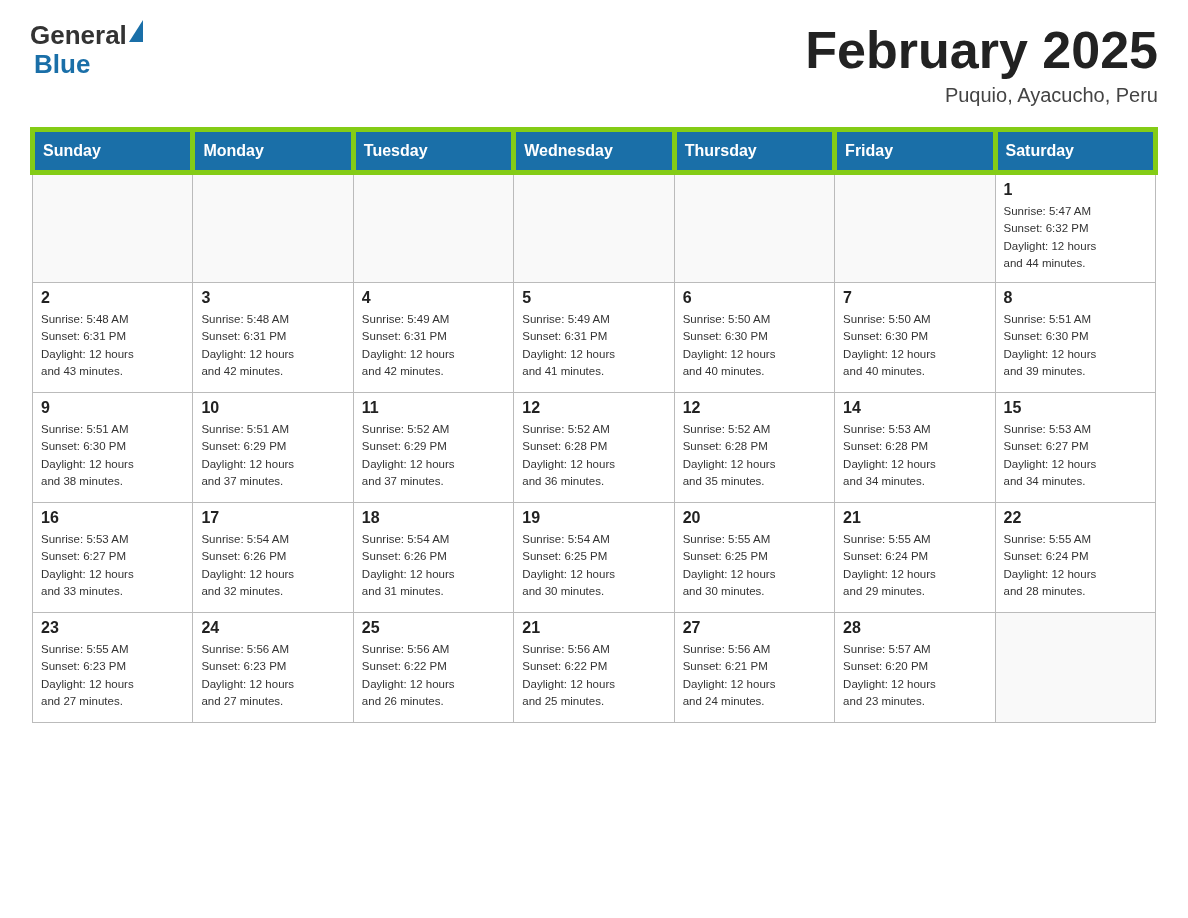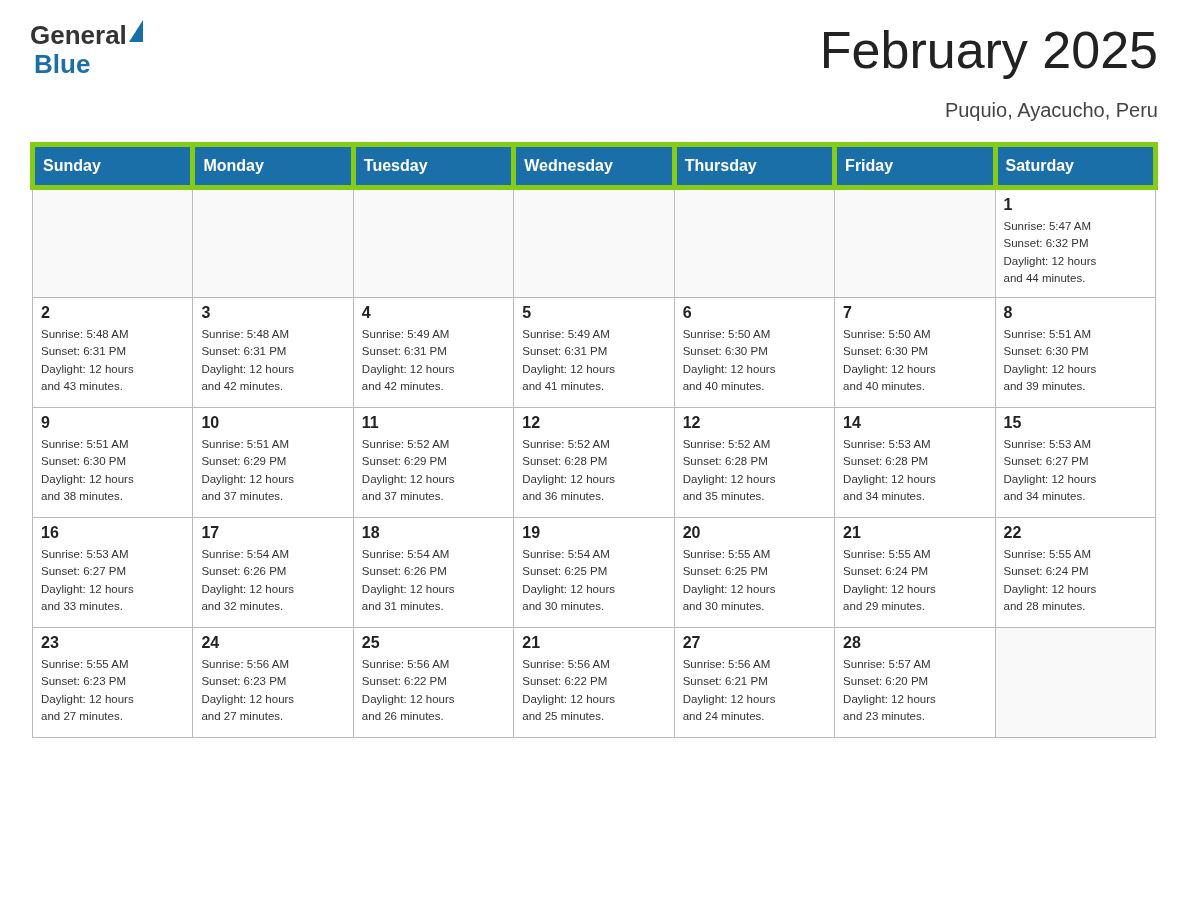--- a/index.html
+++ b/index.html
@@ -42,27 +42,27 @@
       font-weight: bold;
       color: #1a6fa8;
       margin-top: -2px;
       padding-left: 4px;
     }
     .title-block {
       text-align: right;
     }
     .month-title {
       font-size: 52px;
-      font-weight: normal;
+      font-weight: bold;
       color: #222;
     }
     .location {
       font-size: 20px;
       color: #444;
-      margin-top: 19px;
+      margin-top: 4px;
     }
     .calendar {
       width: 100%;
       border-collapse: collapse;
       border: 1px solid #999;
     }
     .calendar thead th {
       background-color: #1a6fa8;
       color: #fff;
       font-size: 16px;

